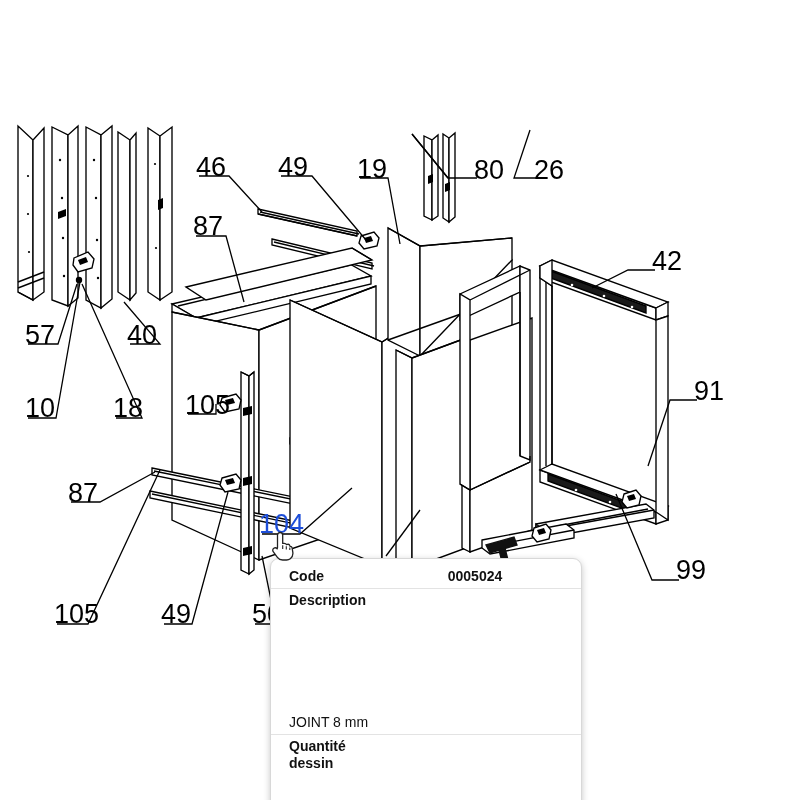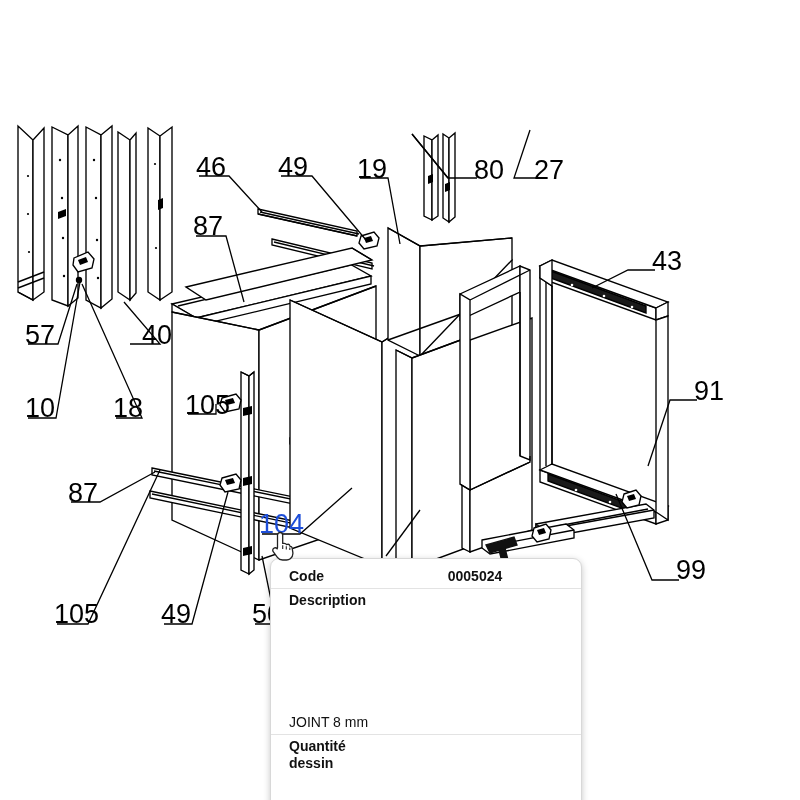--- a/index.html
+++ b/index.html
@@ -309,25 +309,25 @@
         <path d="M386,556 L420,510"></path>
       </g>
 
     </g>
   </svg>
 
   <div class="label" style="left:196px;top:154px;">46</div>
   <div class="label" style="left:278px;top:154px;">49</div>
   <div class="label" style="left:357px;top:156px;">19</div>
   <div class="label" style="left:474px;top:157px;">80</div>
-  <div class="label" style="left:534px;top:157px;">27</div>
+  <div class="label" style="left:534px;top:157px;">26</div>
   <div class="label" style="left:193px;top:213px;">87</div>
-  <div class="label" style="left:652px;top:248px;">43</div>
+  <div class="label" style="left:652px;top:248px;">42</div>
   <div class="label" style="left:25px;top:322px;">57</div>
-  <div class="label" style="left:142px;top:322px;">40</div>
+  <div class="label" style="left:127px;top:322px;">40</div>
   <div class="label" style="left:694px;top:378px;">91</div>
   <div class="label" style="left:25px;top:395px;text-align:center;">10</div>
   <div class="label" style="left:113px;top:395px;">18</div>
   <div class="label" style="left:185px;top:392px;">105</div>
   <div class="label" style="left:68px;top:480px;">87</div>
   <div class="label red" style="left:259px;top:511px;">104</div>
   <div class="label" style="left:54px;top:601px;">105</div>
   <div class="label" style="left:161px;top:601px;">49</div>
   <div class="label" style="left:252px;top:601px;">50</div>
   <div class="label" style="left:676px;top:557px;">99</div>

